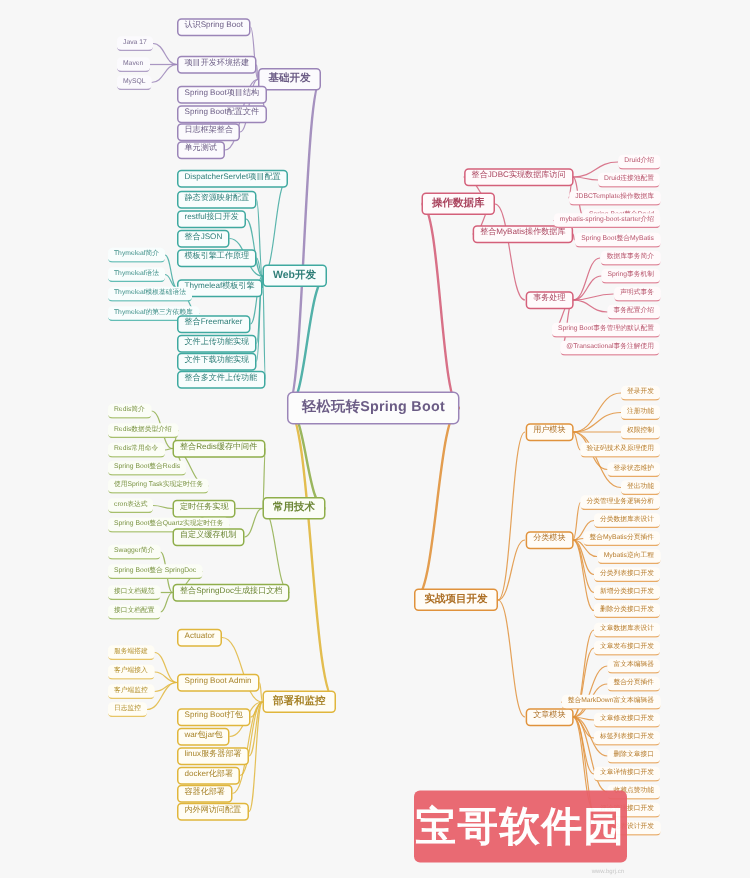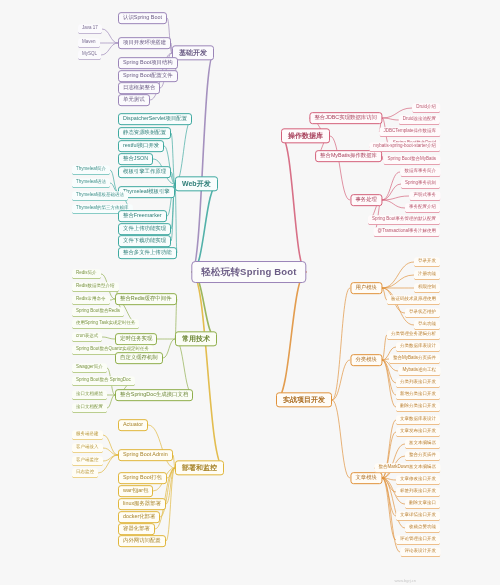--- a/index.html
+++ b/index.html
@@ -474,14 +474,17 @@
         <span>收藏点赞功能</span>
       </div>
       <div class="node sub leaf tiny c-orange ra" style="left: 440px; top: 540px;">
         <span>评论管理接口开发</span>
       </div>
       <div class="node sub leaf tiny c-orange ra" style="left: 440px; top: 552px;">
         <span>评论表设计开发</span>
       </div>
     </div>
 
+  <div id="watermark">
+    <span>宝哥软件园</span>
+  </div>
   <div id="wm-tag">www.bgrj.cn</div>
 </div>
 
 </body></html>

